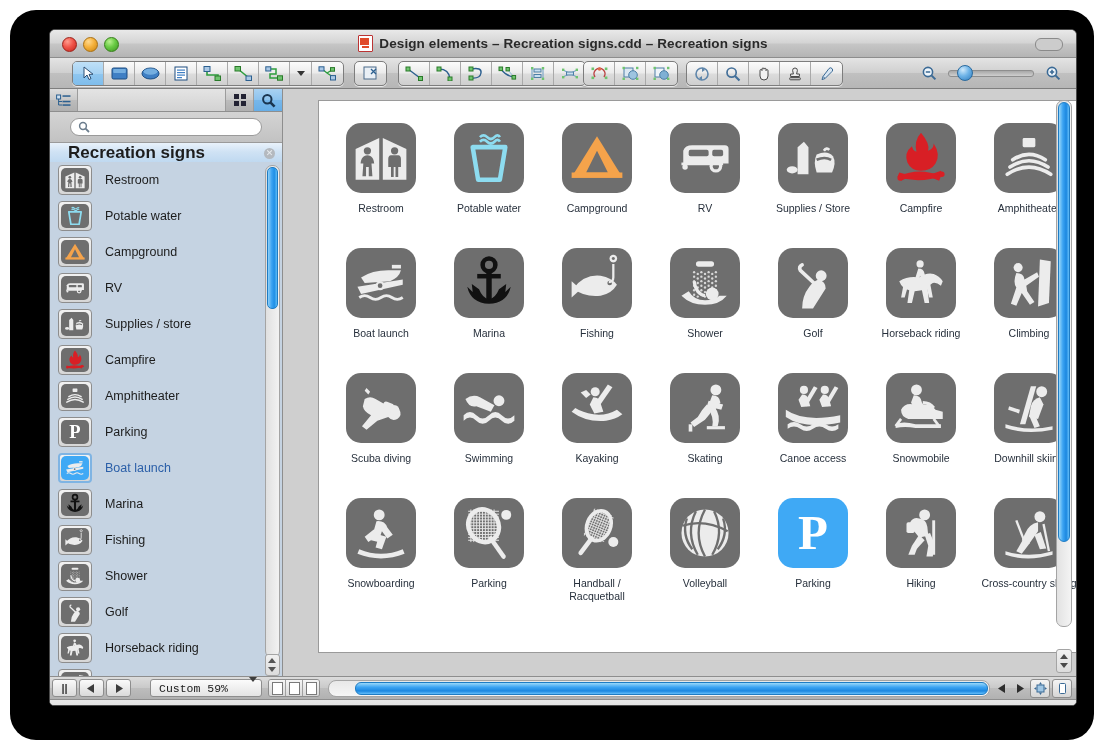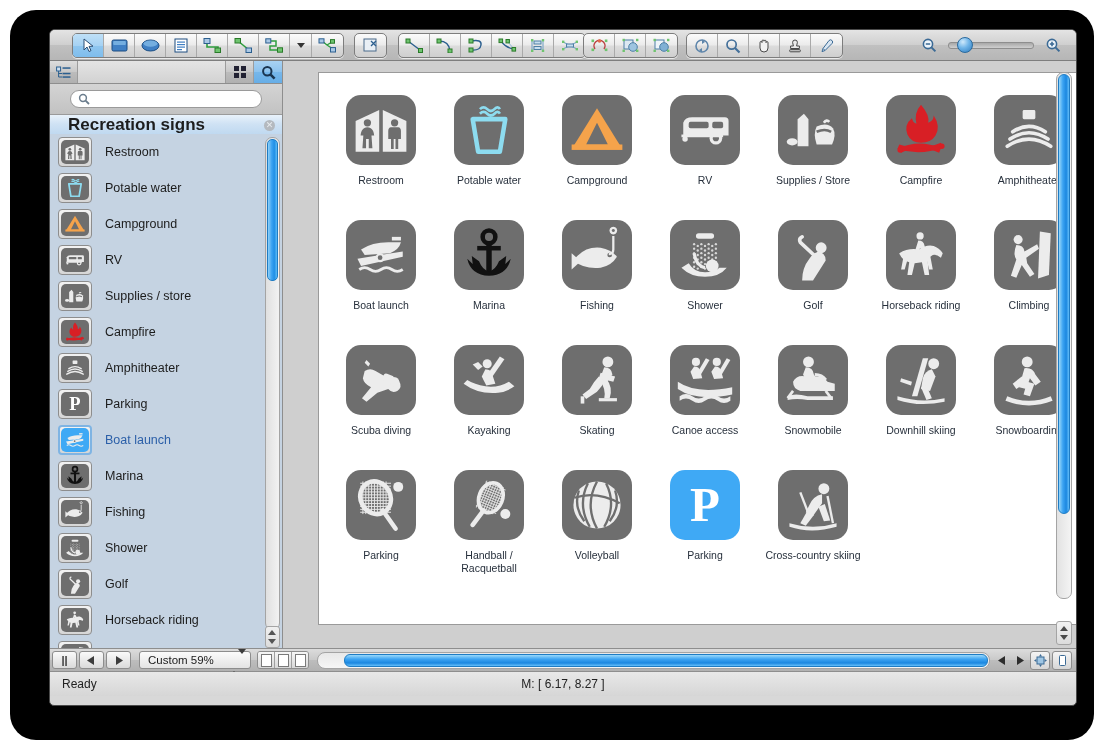--- a/index.html
+++ b/index.html
@@ -141,23 +141,23 @@
     border-right:4px solid transparent;}
   .cv-arr.up{top:4px;border-bottom:5px solid #4a4a4a;}
   .cv-arr.dn{bottom:4px;border-top:5px solid #4a4a4a;}
   
   #bottombar{position:relative;height:22px;display:flex;align-items:center;
     background:linear-gradient(to bottom,#dcdcdc 0%,#c9c9c9 50%,#bdbdbd 51%,#b1b1b1 100%);
     border-top:1px solid #8e8e8e;border-bottom:1px solid #8e8e8e;}
   .bb-btn{width:25px;height:18px;margin-left:2px;display:flex;align-items:center;justify-content:center;
     border:1px solid #8d8d8d;border-radius:3px;
     background:linear-gradient(to bottom,#fafafa,#dadada);box-sizing:border-box;}
-  #zoom-combo{margin-left:8px;height:18px;width:112px;border:1px solid #8d8d8d;border-radius:3px;
+  #zoom-combo{margin-left:19px;height:18px;width:112px;border:1px solid #8d8d8d;border-radius:3px;
     background:linear-gradient(to bottom,#fbfbfb,#e3e3e3);display:flex;align-items:center;
-    box-sizing:border-box;position:relative;}
+    box-sizing:border-box;position:relative;font-family:Liberation Mono, monospace;}
   #zoom-value{font-size:11.5px;color:#1a1a1a;margin-left:8px;}
   #zoom-steppers{position:absolute;right:4px;top:2px;}
   .stp{width:0;height:0;border-left:4px solid transparent;border-right:4px solid transparent;}
   .stp.up{border-bottom:5px solid #3c3c3c;margin-bottom:2px;}
   .stp.dn{border-top:5px solid #3c3c3c;}
   #page-toggles{margin-left:6px;display:flex;border:1px solid #8d8d8d;border-radius:3px;overflow:hidden;}
   .pg{width:16px;height:16px;display:flex;align-items:center;justify-content:center;
     background:linear-gradient(to bottom,#f6f6f6,#d8d8d8);border-right:1px solid #a0a0a0;}
   .pg:last-child{border-right:none;}
   .pg i{display:block;width:9px;height:11px;background:#fff;border:1px solid #7a7a7a;}
@@ -175,20 +175,30 @@
     background:linear-gradient(to bottom,#e8e8e8,#d6d6d6);display:flex;align-items:center;}
   #status-text{font-size:12px;color:#222;margin-left:12px;}
   #status-coords{position:absolute;left:0;right:0;text-align:center;font-size:12px;color:#222;}
 </style>
 </head>
 <body>
 
 <div id="frame">
   <div id="window">
 
+    <div id="titlebar">
+      <div class="traffic tl-close"></div>
+      <div class="traffic tl-min"></div>
+      <div class="traffic tl-max"></div>
+      <div id="title-wrap">
+        <div id="doc-icon"></div>
+        <div id="title-text">Design elements – Recreation signs.cdd – Recreation signs</div>
+      </div>
+      <div id="resize-pill"></div>
+    </div>
 
     <div id="toolbar">
 
       <div class="tgroup" style="left:22px;">
         <div class="tbtn sel">
           <svg width="15" height="15" viewBox="0 0 15 15">
               <path d="M3 1 L3 12 L6 9 L8 13.5 L10 12.6 L8 8.4 L12 8.2 Z" fill="#fff" stroke="#2b4e74" stroke-width="1"></path>
             </svg>
         </div>
         <div class="tbtn">
@@ -929,20 +939,30 @@
    <path d="M14 22 q6-4 12 0 l14 8 q8-3 12 3 q4 7 -2 11 q-6 3 -10-2 l-12 4 l-12 10 l-5-4 l10-12 q-8-4 -9-10 z" fill="#ececec"></path>
    <circle cx="47" cy="34" r="5" fill="#ececec"></circle>
                     <rect x="34" y="26" width="12" height="8" rx="3" transform="rotate(22 40 30)" fill="#ececec"></rect>
                   </svg>
                 </div>
                 <div class="cap">Scuba diving</div>
               </div>
               <div class="cell">
                 <div class="tile-lg">
                   <svg viewBox="0 0 64 64" width="58" height="58">
+   <circle cx="43" cy="24" r="6" fill="#ececec"></circle>
+   <path d="M6 22 q8-6 16-2 l16 9 l-4 7 l-16-6 q-8 2 -12-8z" fill="#ececec"></path>
+   <path d="M4 40 q7-7 14 0 q7 7 14 0 q7-7 14 0 q7 7 14 0 l0 6 q-7 7 -14 0 q-7-7 -14 0 q-7 7 -14 0 q-7-7 -14 0z" fill="#ececec"></path>
+                  </svg>
+                </div>
+                <div class="cap">Swimming</div>
+              </div>
+              <div class="cell">
+                <div class="tile-lg">
+                  <svg viewBox="0 0 64 64" width="58" height="58">
    <circle cx="30" cy="14" r="5" fill="#ececec"></circle>
    <path d="M28 20 q7 0 8 7 l3 9 l-10 2 l-5-10z" fill="#ececec"></path>
    <path d="M44 6 l5 3 l-18 26 l-5-3z" fill="#ececec"></path>
    <path d="M20 12 l-6 3 l6 6 l5-4z" fill="#ececec"></path>
    <path d="M4 36 q16 12 38 10 q10-1 18-7 l-6-5 q-12 7 -26 5 q-12-2 -20-7z" fill="#ececec"></path>
                   </svg>
                 </div>
                 <div class="cap">Kayaking</div>
               </div>
               <div class="cell">
@@ -1097,20 +1117,34 @@
                 <div class="tile-lg accent">
                   <svg viewBox="0 0 64 64" width="58" height="58">
    <text x="32" y="50" font-family="Liberation Serif, serif" font-size="54" font-weight="bold" fill="#fff" text-anchor="middle">P</text>
                   </svg>
                 </div>
                 <div class="cap">Parking</div>
               </div>
               <div class="cell">
                 <div class="tile-lg">
                   <svg viewBox="0 0 64 64" width="58" height="58">
+   <circle cx="36" cy="12" r="6" fill="#ececec"></circle>
+   <path d="M20 20 q4-6 10-4 q8 1 9 9 l1 10 l-10 2 l-8-10z" fill="#ececec"></path>
+   <rect x="16" y="20" width="9" height="12" rx="2" fill="#ececec"></rect>
+   <path d="M30 34 l-8 12 l5 4 l9-10z" fill="#ececec"></path>
+   <path d="M36 34 l4 12 l-2 12 l7 0 l2-14 l-5-12z" fill="#ececec"></path>
+   <path d="M22 46 l-4 10 l7 0 l3-8z" fill="#ececec"></path>
+   <path d="M46 18 L46 56" stroke="#ececec" stroke-width="3.2"></path>
+                  </svg>
+                </div>
+                <div class="cap">Hiking</div>
+              </div>
+              <div class="cell">
+                <div class="tile-lg">
+                  <svg viewBox="0 0 64 64" width="58" height="58">
    <circle cx="44" cy="14" r="6" fill="#ececec"></circle>
    <path d="M42 20 q-10 2 -14 12 l-4 8 l8 4 l10-14z" fill="#ececec"></path>
    <path d="M26 38 l-8 14 l6 3 l9-12z" fill="#ececec"></path>
    <path d="M38 34 l6 16 l7-1 l-6-18z" fill="#ececec"></path>
    <path d="M18 18 L28 44" stroke="#ececec" stroke-width="2.6"></path>
    <path d="M48 22 L54 52" stroke="#ececec" stroke-width="2.6"></path>
    <path d="M6 52 q26 8 52 0 l0 4 q-28 8 -52 0z" fill="#ececec"></path>
                   </svg>
                 </div>
                 <div class="cap">Cross-country skiing</div>

